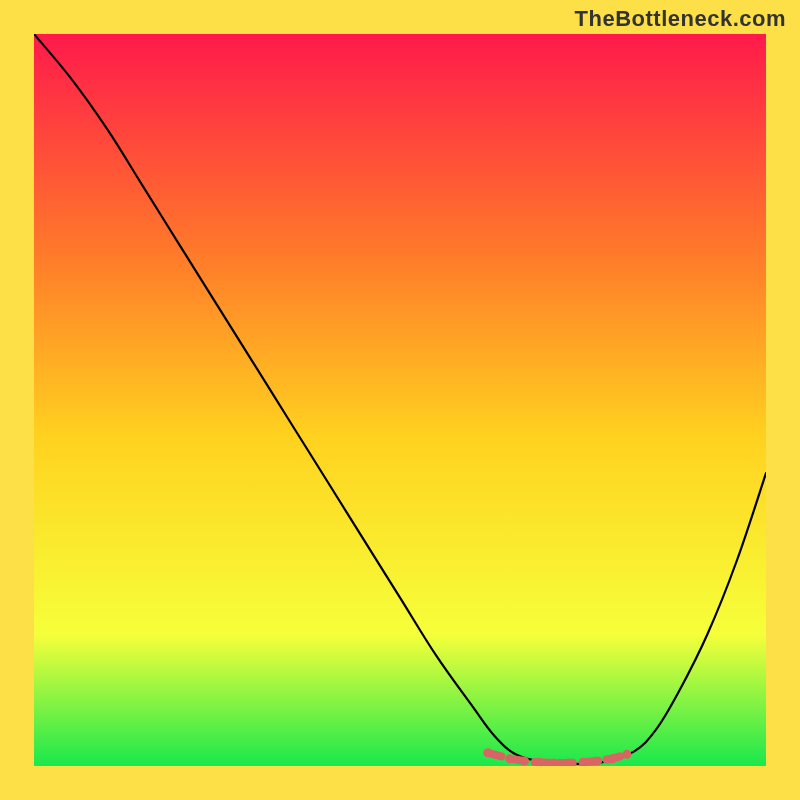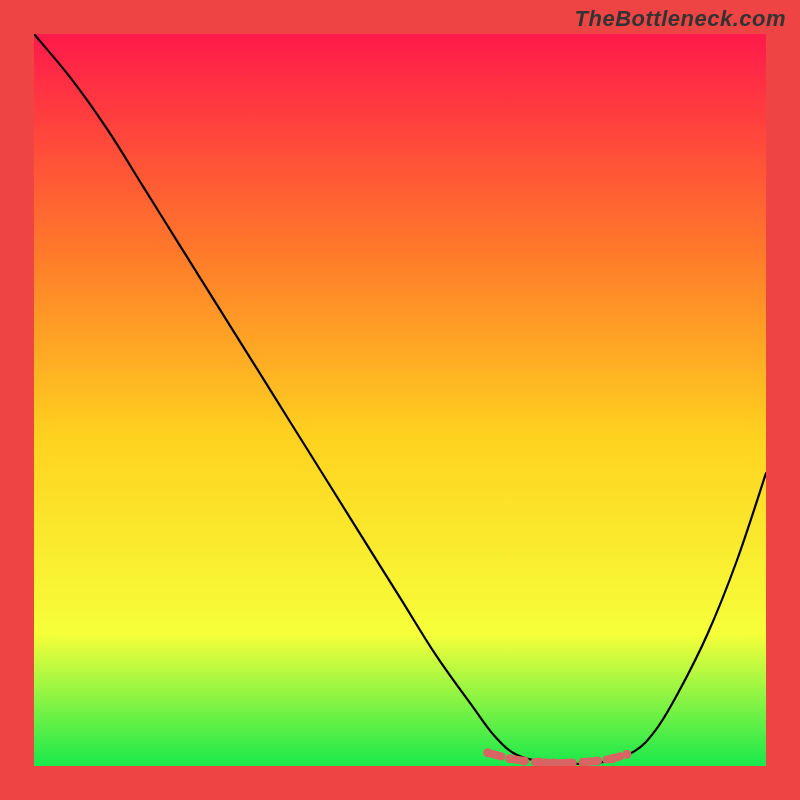--- a/index.html
+++ b/index.html
@@ -8,22 +8,21 @@
     width: 800px;
     height: 800px;
     background: #000;
     font-family: Arial, Helvetica, sans-serif;
     overflow: hidden;
   }
   .frame {
     position: relative;
     width: 800px;
     height: 800px;
-    background: #ef4444;
-    font-style: italic;
+    background: #fde047;
   }
   .watermark {
     position: absolute;
     top: 6px;
     right: 14px;
     color: #333333;
     font-size: 22px;
     font-weight: 600;
     letter-spacing: 0.5px;
     z-index: 5;

